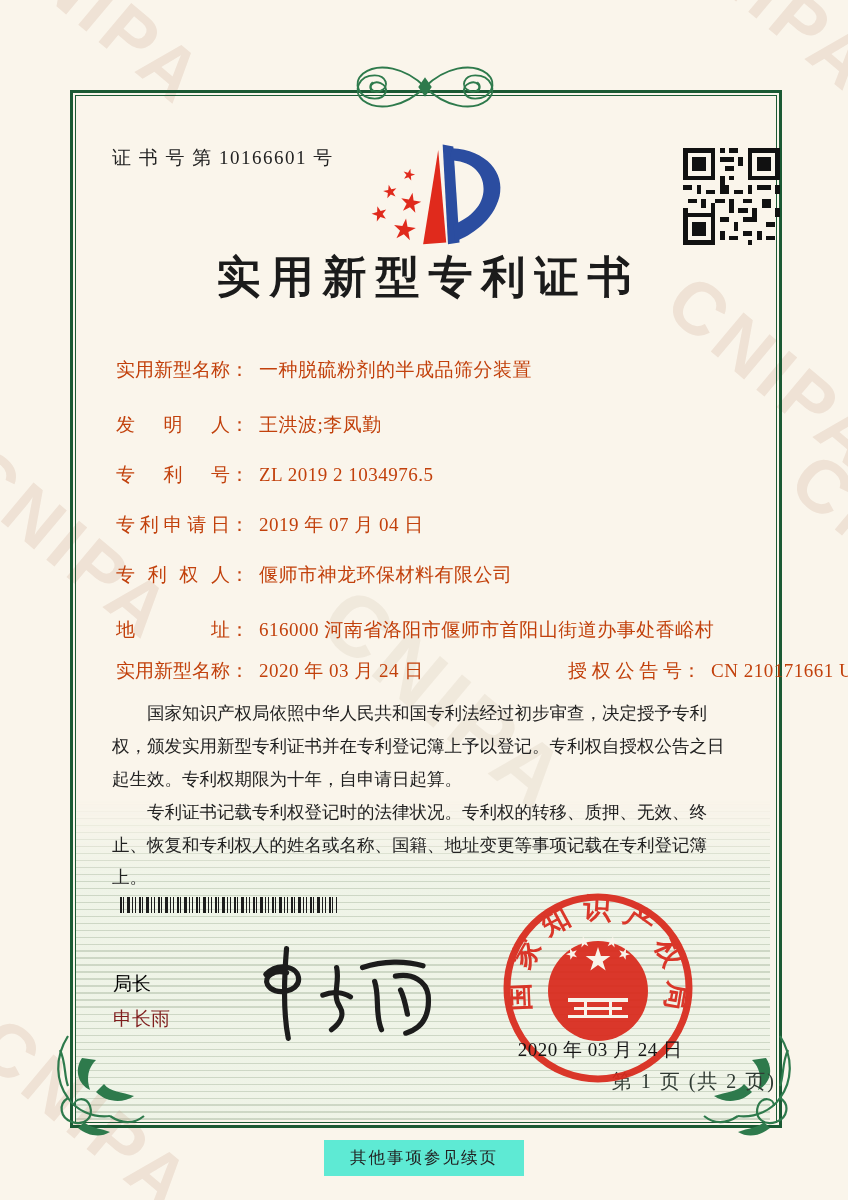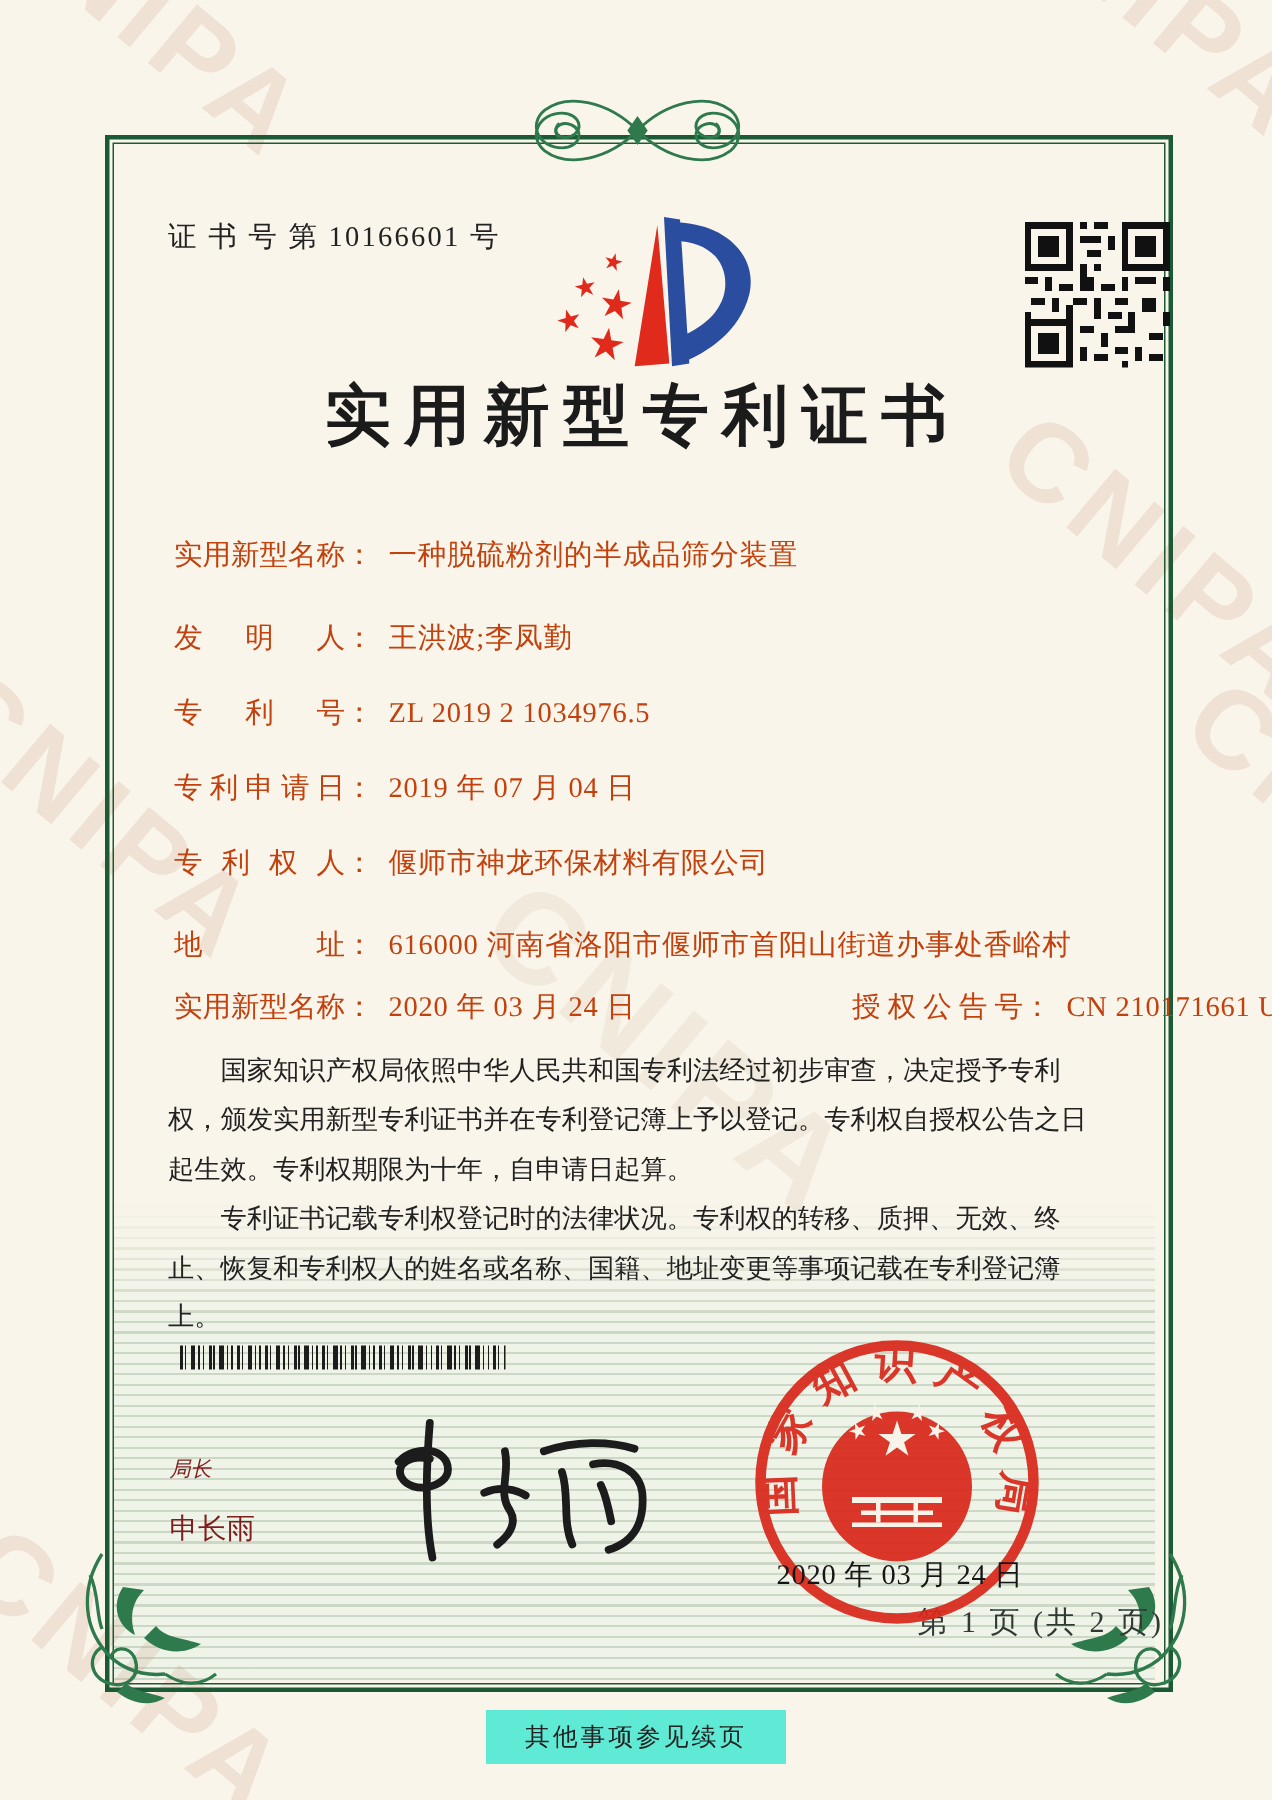--- a/index.html
+++ b/index.html
@@ -42,21 +42,21 @@
   .body-text p{margin:0;text-indent:2em;}
 
   .barcode{position:absolute;left:120px;top:897px;width:217px;height:16px;z-index:3;
       background:repeating-linear-gradient(90deg,
         #1c1c1c 0 2px, transparent 2px 3px,
         #1c1c1c 3px 4px, transparent 4px 7px,
         #1c1c1c 7px 10px, transparent 10px 12px,
         #1c1c1c 12px 13px, transparent 13px 15px,
         #1c1c1c 15px 16px, transparent 16px 19px);}
 
-  .signer-title{position:absolute;left:113px;top:971px;font-size:14px;color:#7f1d1d;z-index:3;font-style:italic;}
+  .signer-title{position:absolute;left:113px;top:971px;font-size:19px;color:#000000;z-index:3;}
   .signer-name{position:absolute;left:113px;top:1006px;font-size:19px;color:#7f1d1d;z-index:3;}
   .signature{position:absolute;left:252px;top:942px;z-index:4;}
 
   .seal{position:absolute;left:498px;top:888px;z-index:5;opacity:0.93;}
   .seal-date{position:absolute;left:497px;top:1037px;width:206px;text-align:center;
       font-size:19px;color:#151515;z-index:6;letter-spacing:0.5px;}
 
   .page-num{position:absolute;left:70px;top:1068px;width:706px;text-align:right;
       font-size:20px;color:#2f3a33;z-index:3;letter-spacing:2px;}
 

